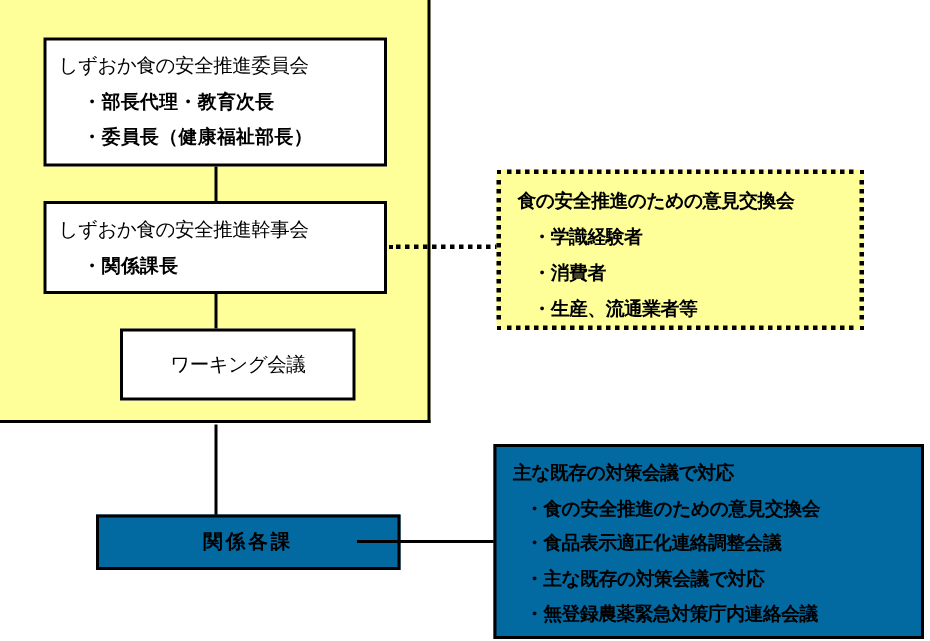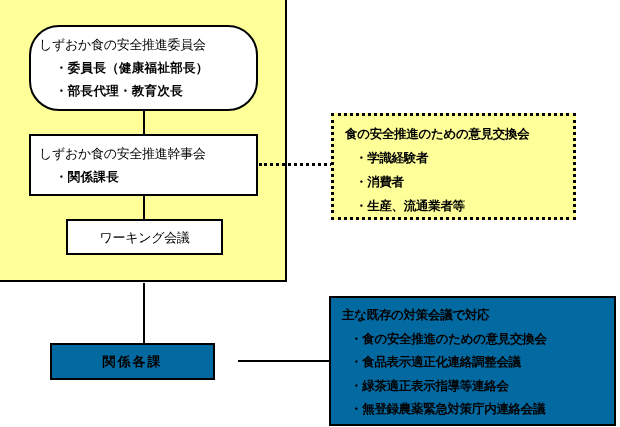--- a/index.html
+++ b/index.html
@@ -18,55 +18,55 @@
     .hline { position: absolute; height: 0; border-top: 2px solid #000; }
     .hdot { position: absolute; height: 0; border-top: 3px dotted #000; }
     .center { display: flex; align-items: center; justify-content: center; }
     .item-text { font-size: 12.5px; font-weight: bold; letter-spacing: -0.3px; line-height: 23.5px; white-space: nowrap; }
   </style>
 </head>
 <body>
 
 <div class="abs outer"></div>
 
-<div class="abs wbox" style="left:29px; top:25px; width:229px; height:86px; padding:6px 0 0 8px;border-radius:30px;">
+<div class="abs wbox" style="left:29px; top:25px; width:229px; height:86px; padding:6px 0 0 8px;">
   <div class="line title">しずおか食の安全推進委員会</div>
+  <div class="line bullet-indent">・部長代理・教育次長</div>
   <div class="line bullet-indent">・委員長（健康福祉部長）</div>
-  <div class="line bullet-indent">・部長代理・教育次長</div>
 </div>
 
 <div class="vline" style="left:143px; top:111px; height:24px;"></div>
 
 <div class="abs wbox" style="left:29px; top:134px; width:229px; height:62px; padding:6px 0 0 8px;">
   <div class="line title">しずおか食の安全推進幹事会</div>
   <div class="line bullet-indent">・関係課長</div>
 </div>
 
 <div class="vline" style="left:143px; top:196px; height:24px;"></div>
 
-<div class="abs wbox center" style="left:66px; top:219px; width:157px; height:36px;align-items:center;">
+<div class="abs wbox center" style="left:80px; top:219px; width:157px; height:48px;align-items:center;">
   <span class="line title">ワーキング会議</span>
 </div>
 
 <div class="hdot" style="left:259px; top:163px; width:74px;"></div>
 
 <div class="abs dbox" style="left:331px; top:113px; width:245px; height:107px; padding:6px 0 0 11px;">
   <div class="item-text" style="font-weight:bold;">食の安全推進のための意見交換会</div>
   <div class="item-text" style="padding-left:10px; line-height:24px;">・学識経験者</div>
   <div class="item-text" style="padding-left:10px; line-height:24px;">・消費者</div>
   <div class="item-text" style="padding-left:10px; line-height:24px;">・生産、流通業者等</div>
 </div>
 
 <div class="vline" style="left:143px; top:283px; height:61px;"></div>
 
-<div class="abs ybox center" style="left:50px; top:343px; width:165px; height:37px;">
+<div class="abs ybox center" style="left:64px; top:343px; width:203px; height:37px;">
   <span class="line" style="font-size:13px; letter-spacing:2px;">関係各課</span>
 </div>
 
 <div class="hline" style="left:238px; top:360px; width:92px;"></div>
 
 <div class="abs ybox" style="left:329px; top:296px; width:287px; height:130px; padding:5px 0 0 11px;">
   <div class="item-text">主な既存の対策会議で対応</div>
   <div class="item-text" style="padding-left:8px;">・食の安全推進のための意見交換会</div>
   <div class="item-text" style="padding-left:8px;">・食品表示適正化連絡調整会議</div>
-  <div class="item-text" style="padding-left:8px;">・緑茶適正表示指導等連絡会</div>
+  <div class="item-text" style="padding-left:8px;">・主な既存の対策会議で対応</div>
   <div class="item-text" style="padding-left:8px;">・無登録農薬緊急対策庁内連絡会議</div>
 </div>
 
 </body></html>

